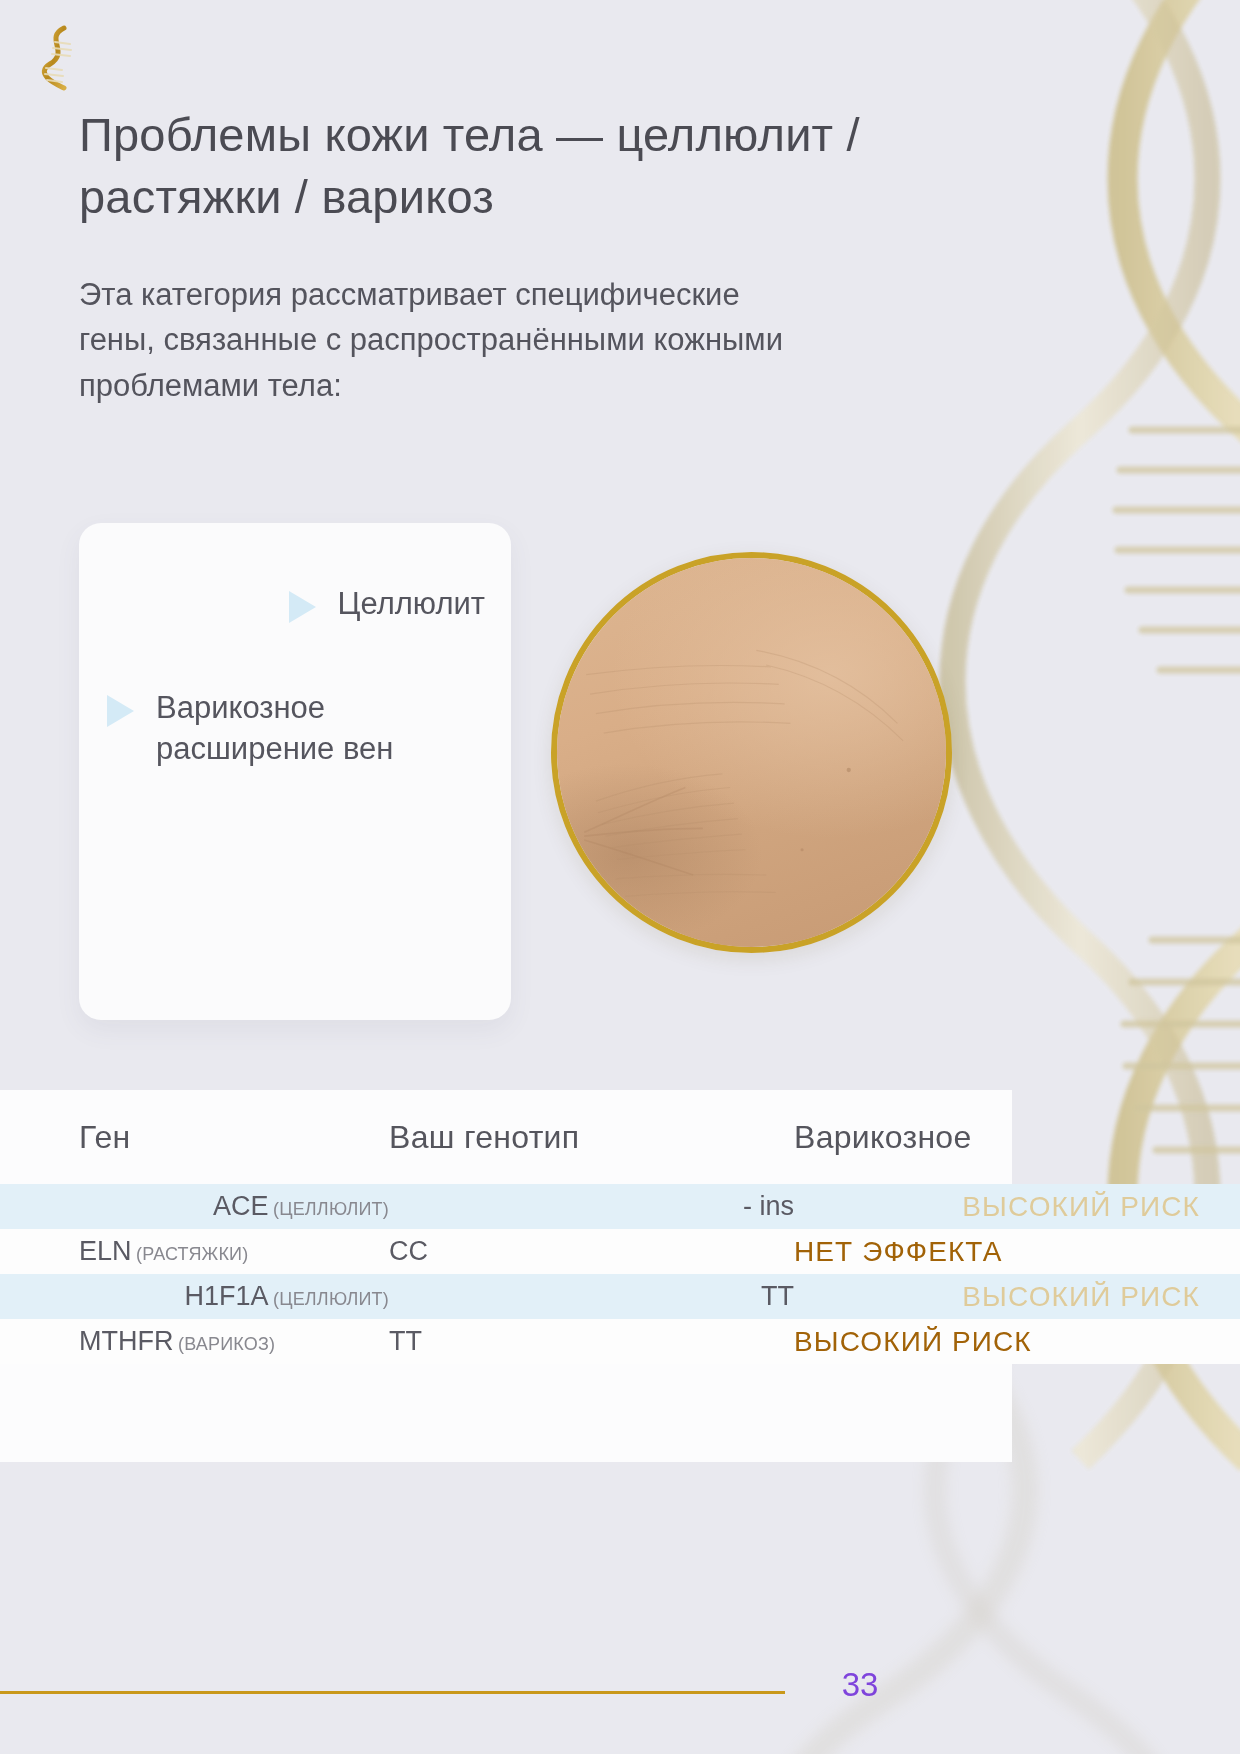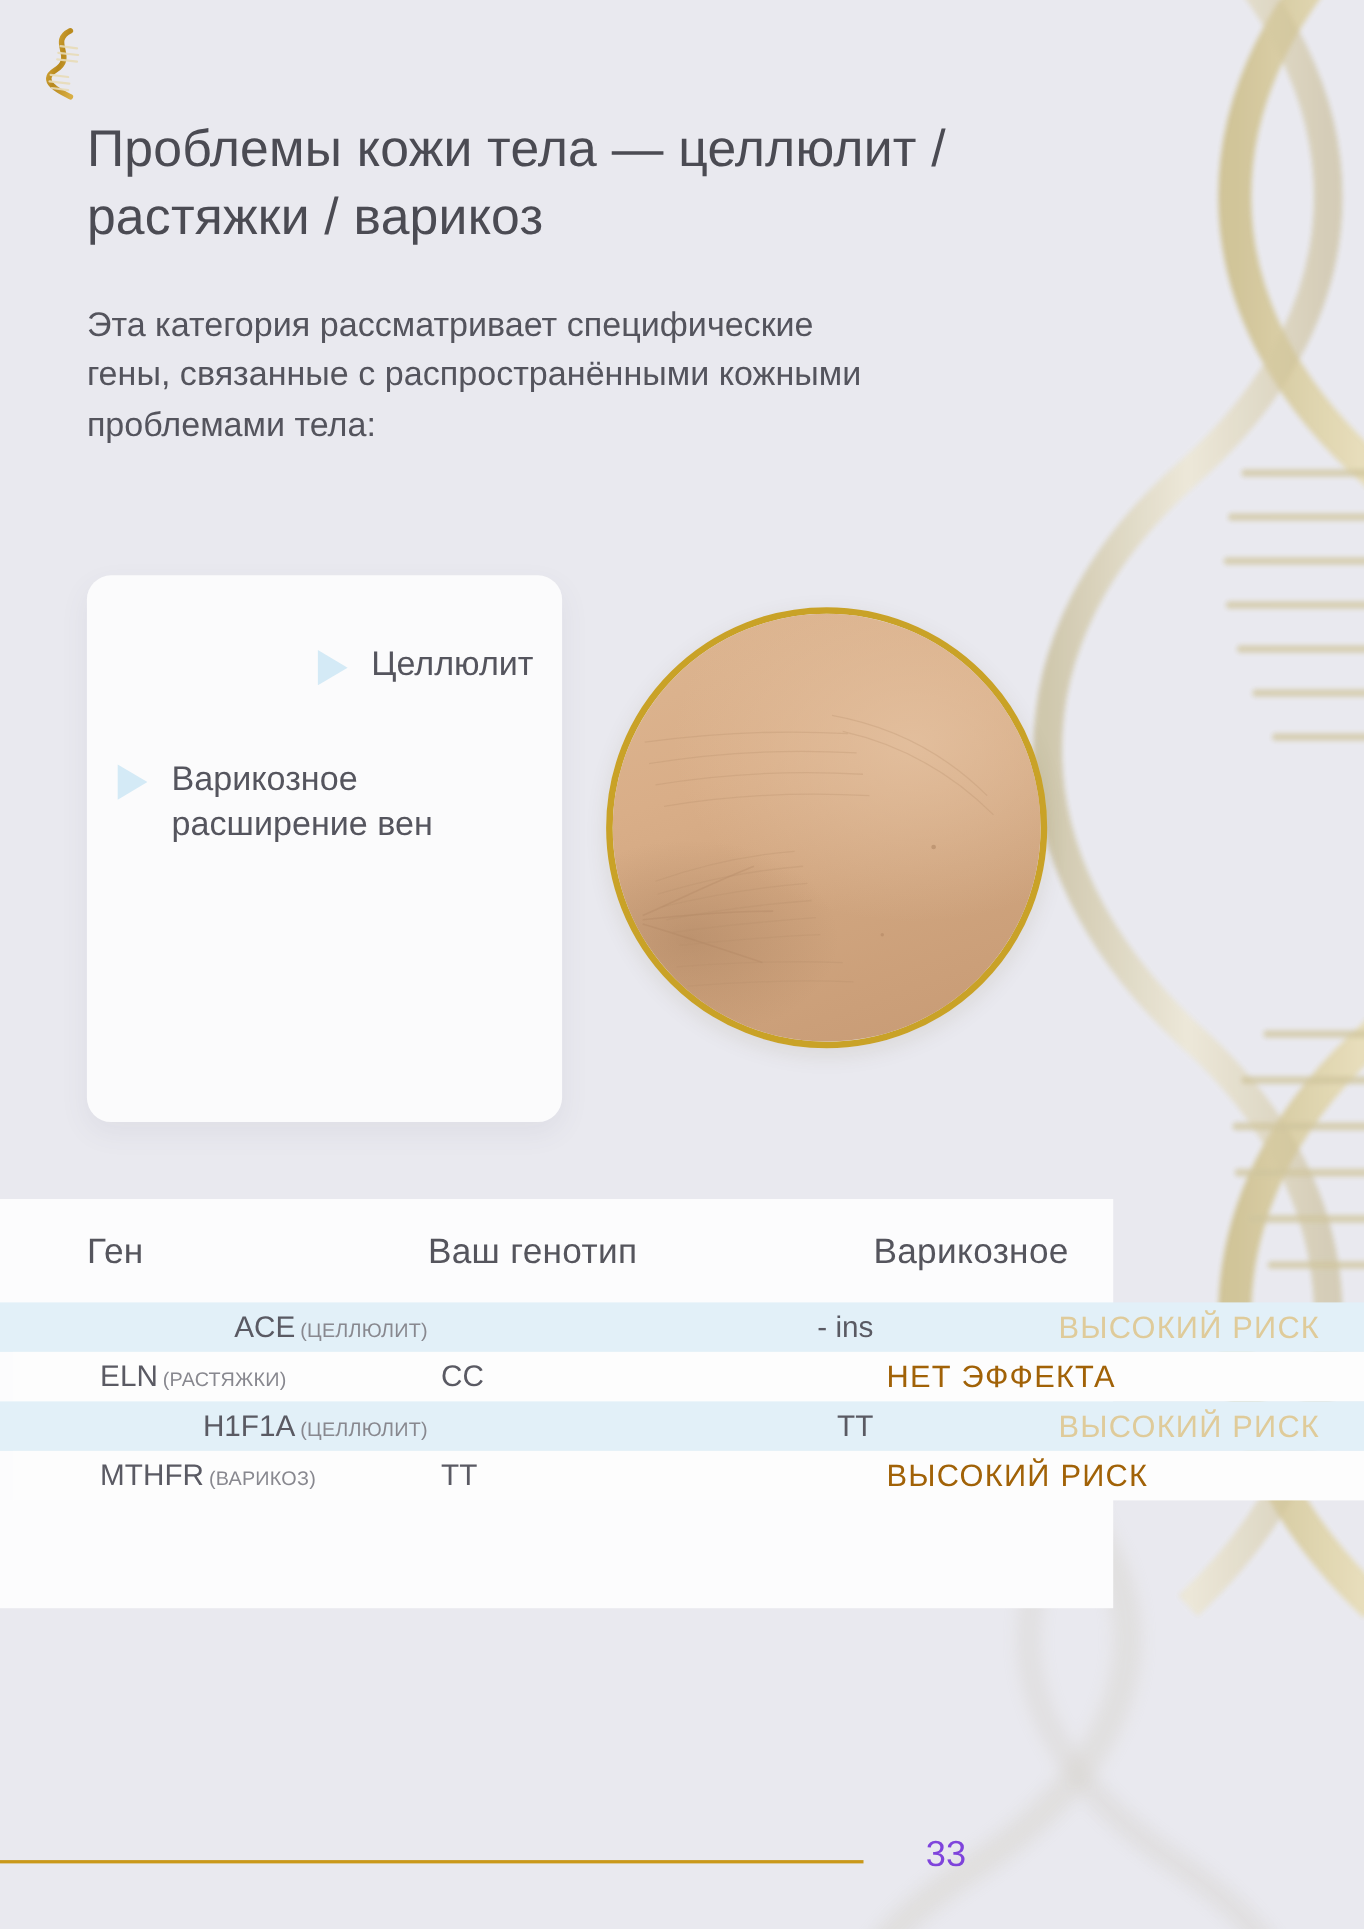--- a/index.html
+++ b/index.html
@@ -122,21 +122,21 @@
   .trow{
     display:flex; align-items:center;
     height:45px;
     padding-left:79px; padding-right:40px;
   }
   .trow.head{
     height:94px;
     background:transparent;
   }
   .trow.alt{ background:#e2f0f8;text-align:right; }
-  .trow.plain{ background:#fdfdfd;margin-left:12px; }
+  .trow.plain{ background:#fdfdfd; }
 
   .c-gene{ width:310px; flex:none; }
   .c-geno{ width:405px; flex:none; }
   .c-res { flex:1; }
 
   .th{
     font-size:32px; font-weight:300; color:#55555d;
     letter-spacing:.3px;
   }
   .gene-name{

